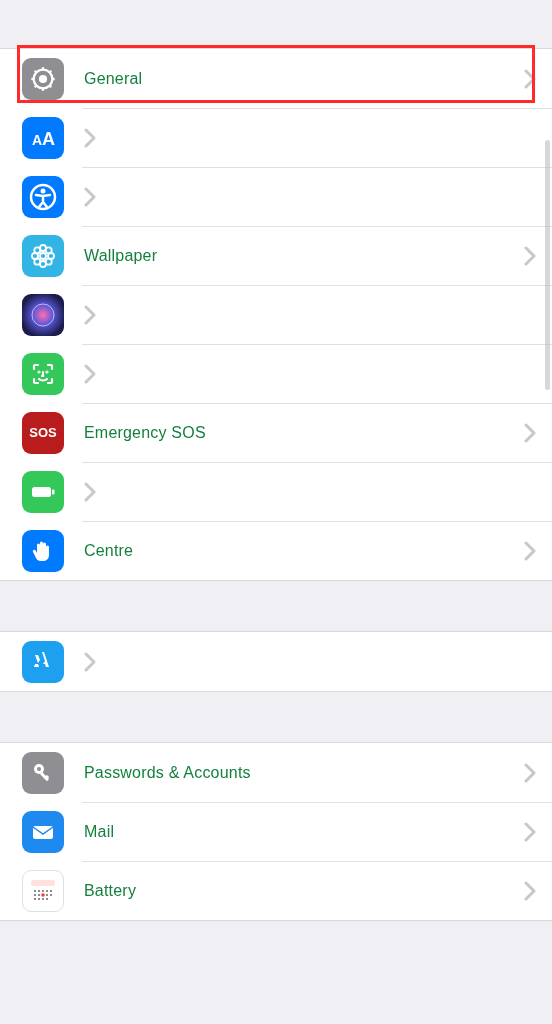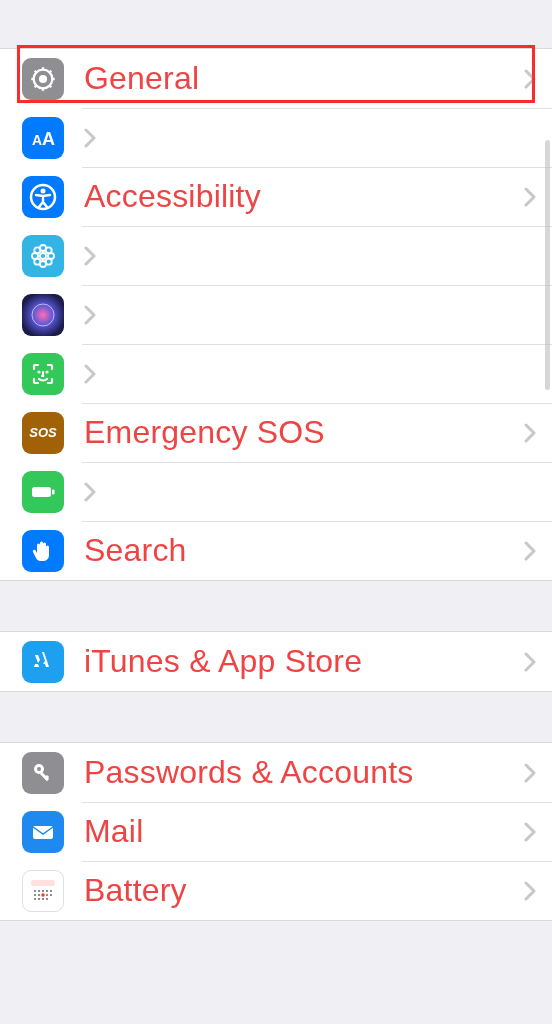--- a/index.html
+++ b/index.html
@@ -44,23 +44,23 @@
     border-radius: 9px;
     display: flex;
     align-items: center;
     justify-content: center;
     flex-shrink: 0;
     margin-right: 20px;
     color: #fff;
   }
   .label {
     flex: 1;
-    font-size: 32px;
+    font-size: 16px;
     letter-spacing: 0.2px;
-    color: #ef4444;
+    color: #15803d;
   }
   .chevron {
     width: 12px;
     height: 20px;
     flex-shrink: 0;
   }
   .chevron svg { display:block; }
   .highlight-box {
     position: absolute;
     border: 3px solid #ff2b2b;
@@ -76,21 +76,21 @@
     background: #b6b6b8;
     border-radius: 3px;
     opacity: 0.55;
   }
   
   .bg-gray   { background:#8e8e93; }
   .bg-gray2  { background:#8e8e93; }
   .bg-blue   { background:#007aff; }
   .bg-cyan   { background:#32b5e5; }
   .bg-green  { background:#34c759; }
-  .bg-red    { background:#a16207;font-style:italic; }
+  .bg-red    { background:#b91c1c; }
   .bg-darkblue { background:#2d2f6d; }
   .bg-white-outline { background:#fff; border:1px solid #e0e0e3; }
 </style>
 </head>
 <body>
 
 <div class="spacer-top"></div>
 
 <div class="section">
 
@@ -126,21 +126,20 @@
   </div>
 
   <div class="row">
     <div class="icon-wrap bg-blue">
       <svg width="30" height="30" viewBox="0 0 30 30">
           <circle cx="15" cy="15" r="12" fill="none" stroke="#fff" stroke-width="2.5"></circle>
           <circle cx="15" cy="9" r="2.5" fill="#fff"></circle>
           <path d="M8 13l7 1 7-1M15 14v6m-4 5l4-5 4 5" stroke="#fff" stroke-width="2.5" stroke-linecap="round" fill="none"></path>
         </svg>
     </div>
-    <span class="label">Accessibility</span>
     <span class="chevron">
         <svg width="12" height="20" viewBox="0 0 12 20">
           <path d="M2 2l8 8-8 8" stroke="#c7c7cc" stroke-width="3" fill="none" stroke-linecap="round" stroke-linejoin="round"></path>
         </svg>
       </span>
   </div>
 
   <div class="row">
     <div class="icon-wrap bg-cyan">
       <svg width="30" height="30" viewBox="0 0 30 30">
@@ -150,20 +149,21 @@
             <circle cx="15" cy="23" r="3"></circle>
             <circle cx="7" cy="15" r="3"></circle>
             <circle cx="23" cy="15" r="3"></circle>
             <circle cx="9.3" cy="9.3" r="3"></circle>
             <circle cx="20.7" cy="9.3" r="3"></circle>
             <circle cx="9.3" cy="20.7" r="3"></circle>
             <circle cx="20.7" cy="20.7" r="3"></circle>
           </g>
         </svg>
     </div>
+    <span class="label">Wallpaper</span>
     <span class="chevron">
         <svg width="12" height="20" viewBox="0 0 12 20">
           <path d="M2 2l8 8-8 8" stroke="#c7c7cc" stroke-width="3" fill="none" stroke-linecap="round" stroke-linejoin="round"></path>
         </svg>
       </span>
   </div>
 
   <div class="row">
     <div class="icon-wrap bg-darkblue" style="background:radial-gradient(circle at 50% 50%, #ff6fb5 0%, #5856d6 35%, #1b1c4a 75%);">
       <svg width="30" height="30" viewBox="0 0 30 30">
@@ -220,40 +220,39 @@
         </svg>
       </span>
   </div>
 
   <div class="row">
     <div class="icon-wrap bg-blue">
       <svg width="26" height="26" viewBox="0 0 26 26" fill="#fff">
           <path d="M7 13V7a1.5 1.5 0 013 0v5V5a1.5 1.5 0 013 0v7V6a1.5 1.5 0 013 0v7V9a1.5 1.5 0 013 0v8c0 4-3 6-6 6h-2c-3 0-5-2-6-5l-2-4a1.5 1.5 0 012.6-1.5L7 15z"></path>
         </svg>
     </div>
-    <span class="label">Search</span>
+    <span class="label">Centre</span>
     <span class="chevron">
         <svg width="12" height="20" viewBox="0 0 12 20">
           <path d="M2 2l8 8-8 8" stroke="#c7c7cc" stroke-width="3" fill="none" stroke-linecap="round" stroke-linejoin="round"></path>
         </svg>
       </span>
   </div>
 
 </div>
 
 <div class="gap"></div>
 
 <div class="section">
   <div class="row">
     <div class="icon-wrap bg-blue" style="background:#1ea0f1;">
       <svg width="28" height="28" viewBox="0 0 28 28" fill="#fff">
           <path d="M13 4l2 0 5 15h-3l-1-3h-2l2-3-3-9zM10 19H5l1-3h3zM9 7l2 5-2 3-3-8h3z"></path>
         </svg>
     </div>
-    <span class="label">iTunes &amp; App Store</span>
     <span class="chevron">
         <svg width="12" height="20" viewBox="0 0 12 20">
           <path d="M2 2l8 8-8 8" stroke="#c7c7cc" stroke-width="3" fill="none" stroke-linecap="round" stroke-linejoin="round"></path>
         </svg>
       </span>
   </div>
 </div>
 
 <div class="gap"></div>
 

